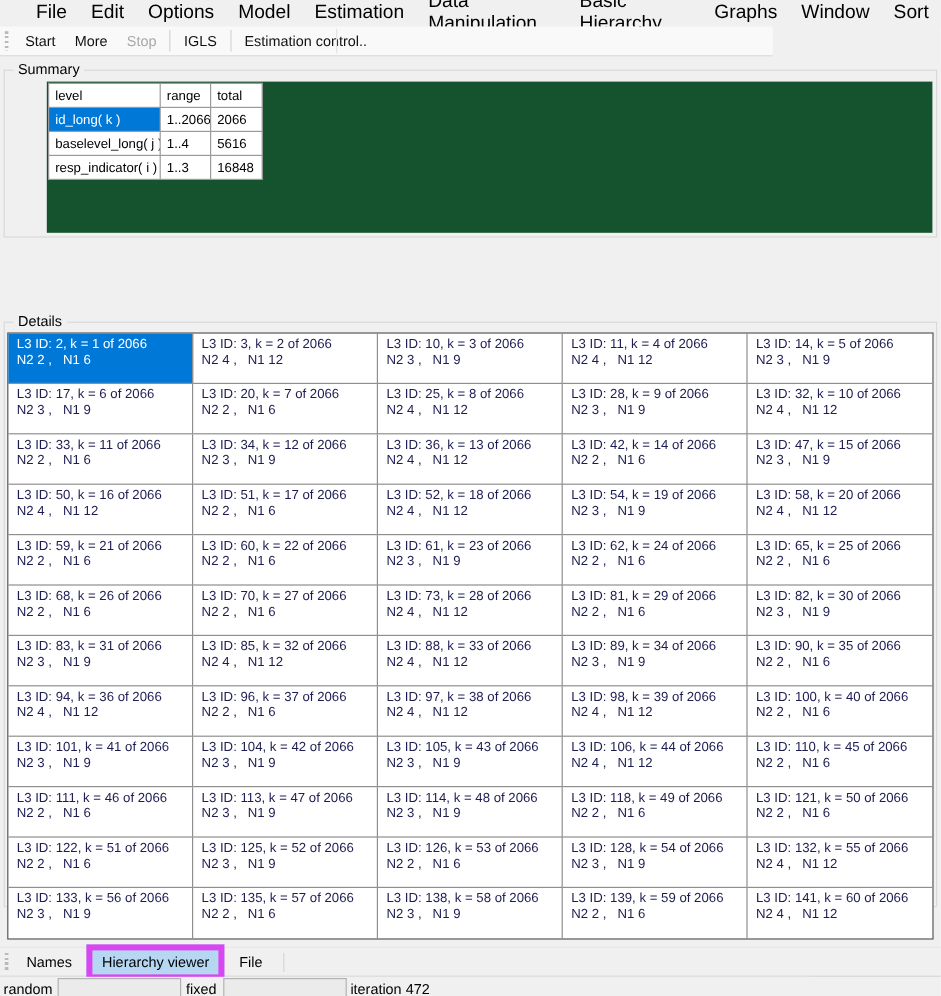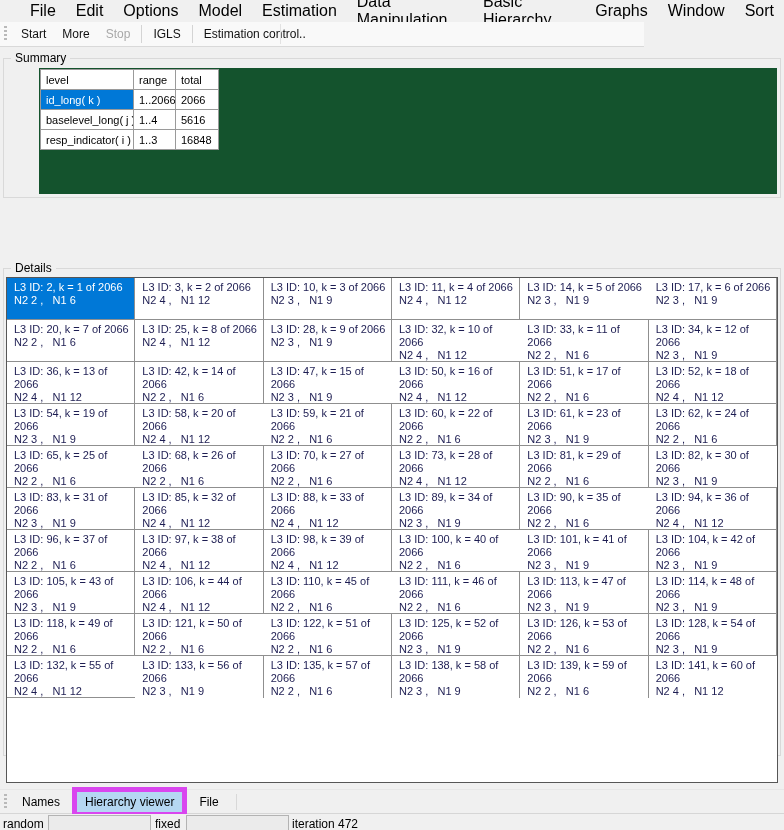--- a/index.html
+++ b/index.html
@@ -31,21 +31,21 @@
   .summary-inner{position:absolute;left:3px;top:9px;right:3px;bottom:3px;background:#14532d;margin-left:32px;}
   .sum-table{position:absolute;left:1px;top:1px;
     display:grid;grid-template-columns:92px 41px 42px;
     gap:1px;background:#9a9a9a;border:1px solid #9a9a9a;}
   .sum-cell{background:#fff;font-size:11px;color:#000;
     padding:3px 4px 2px 5px;line-height:14px;white-space:nowrap;overflow:hidden;}
   .sum-cell.sel{background:#0078d7;color:#fff;}
   
   #details-group{left:3px;top:268px;width:778px;height:488px;}
   .details-grid{position:absolute;left:2px;top:8px;right:2px;height:506px;
-    display:grid;grid-template-columns:repeat(6,1fr);grid-auto-rows:42px;
+    display:grid;grid-template-columns:repeat(5,1fr);grid-auto-rows:42px;
     border:1px solid #565656;background:#fff;box-sizing:border-box;}
   .cell{border-right:1px solid #8f8f8f;border-bottom:1px solid #8f8f8f;
     box-sizing:border-box;padding:3px 2px 0 7px;overflow:hidden;
     font-size:11px;line-height:13px;color:#1d1d52;}
   .cell:nth-child(5n){border-right:none;}
   .cell:nth-child(n+56){border-bottom:none;}
   .cell.selected{background:#0078d7;color:#fff;}
   .cell .l2{white-space:pre;}
   
   #tabbar{position:absolute;left:0;top:789px;width:784px;height:25px;

